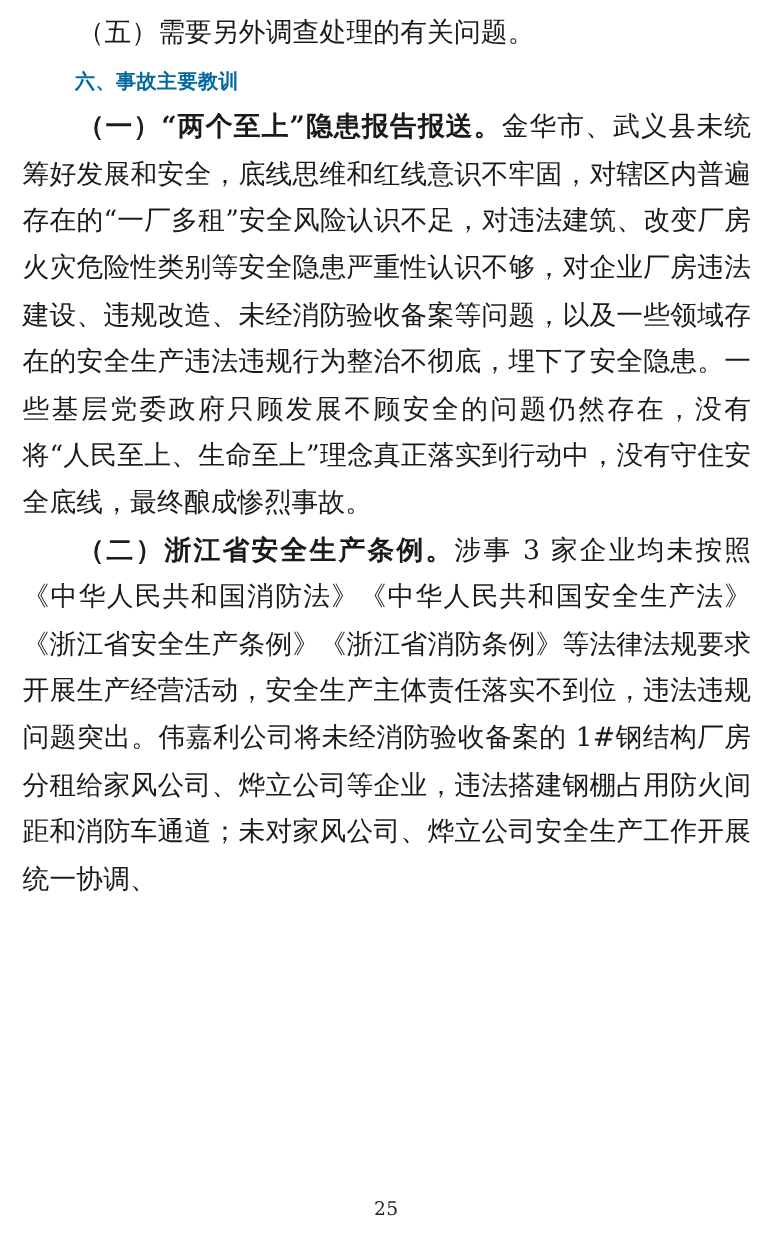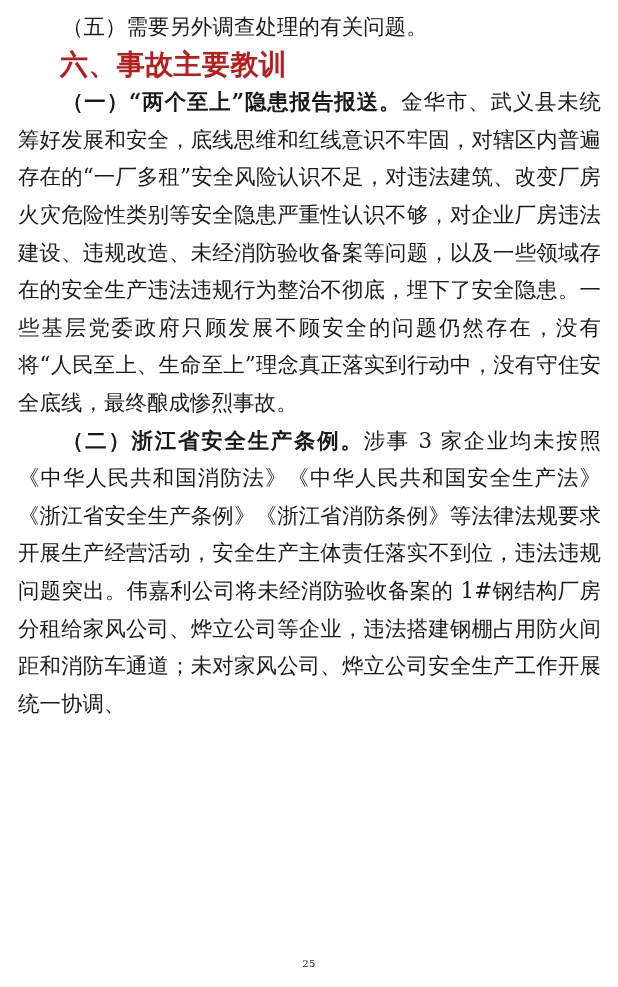--- a/index.html
+++ b/index.html
@@ -46,37 +46,37 @@
     text-indent: 44px;
   }
   
   .lead {
     font-weight: 700;
     letter-spacing: 0.2px;
   }
   
   .heading {
     margin: 0;
-    color: #b91c1c;
+    color: #0369a1;
     font-family: "DejaVu Sans", "Liberation Sans", sans-serif;
-    font-size: 28px;
+    font-size: 16px;
     font-weight: 700;
     line-height: 37.6px;
     text-indent: 42px;
     letter-spacing: 0.4px;
     white-space: nowrap;
   }
   .page-number {
     position: absolute;
     left: 0;
     right: 0;
     top: 958px;
     text-align: center;
     font-family: "DejaVu Serif", "Liberation Serif", serif;
-    font-size: 10px;
+    font-size: 15px;
     color: #222222;
     letter-spacing: 0.3px;
   }
 </style>
 </head>
 <body>
 
 <div class="page">
   <div class="doc-body">
       <p class="para indent">（五）需要另外调查处理的有关问题。</p>

